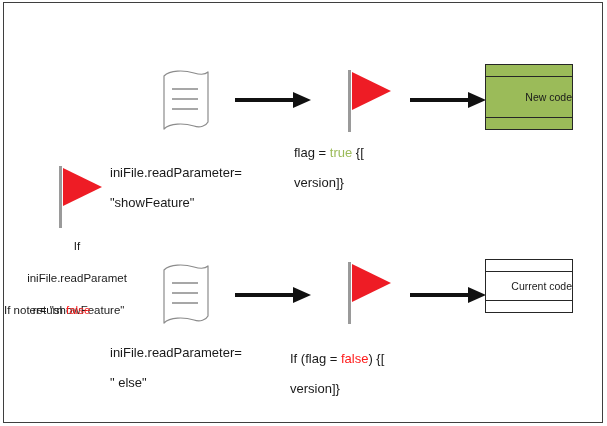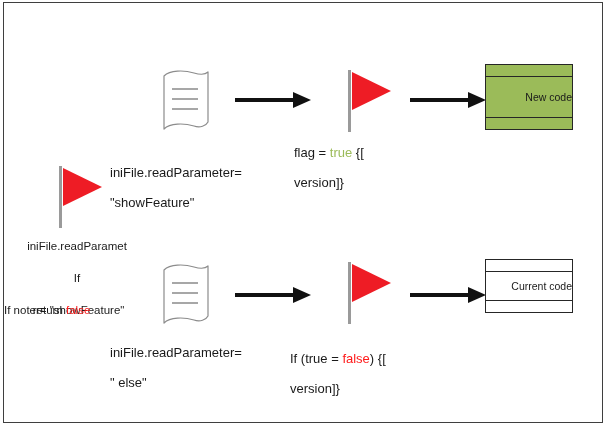--- a/index.html
+++ b/index.html
@@ -104,22 +104,22 @@
   <div id="frame"></div>
 
   <div class="flag" style="left:56px; top:166px;">
     <svg width="56" height="62" viewBox="0 0 56 62">
       <rect x="3" y="0" width="3" height="62" fill="#9a9a9a"></rect>
       <polygon points="7,2 7,40 46,21" fill="#ee1c25"></polygon>
     </svg>
   </div>
 
   <div class="decision-text" style="left:4px; top:222px; width:146px;">
+    <div>If</div>
     <div>iniFile.readParamet</div>
-    <div>If</div>
     <div>er= "showFeature"</div>
   </div>
 
   <div class="decision-sub" style="left:4px; top:302px; width:146px;">
     <span>If not return </span><span class="kw-false">false</span>
   </div>
 
   <div class="docicon" style="left:154px; top:68px;">
     <svg width="62" height="66" viewBox="0 0 62 66">
       <path d="M10,8 C16,2 30,2 40,5 C47,7 52,6 54,4 L54,54 C52,58 46,60 40,58 C30,55 16,55 10,61 Z" fill="#ffffff" stroke="#8c8c8c" stroke-width="1.2" stroke-linejoin="round"></path>
@@ -188,21 +188,21 @@
   </div>
 
   <div class="flag" style="left:345px; top:262px;">
     <svg width="56" height="62" viewBox="0 0 56 62">
       <rect x="3" y="0" width="3" height="62" fill="#9a9a9a"></rect>
       <polygon points="7,2 7,2 7,40 46,21" fill="#ee1c25"></polygon>
     </svg>
   </div>
 
   <div class="caption" style="left:290px; top:336px; width:130px;">
-    <div><span>If (true = </span><span class="kw-false">false</span><span>) {[</span></div>
+    <div><span>If (flag = </span><span class="kw-false">false</span><span>) {[</span></div>
     <div>version]}</div>
   </div>
 
   <div class="arrow" style="left:410px; top:285px;">
     <svg width="78" height="20" viewBox="0 0 78 20">
       <line x1="0" y1="10" x2="58" y2="10" stroke="#111111" stroke-width="4"></line>
       <polygon points="58,2 76,10 58,18" fill="#111111"></polygon>
     </svg>
   </div>
 

